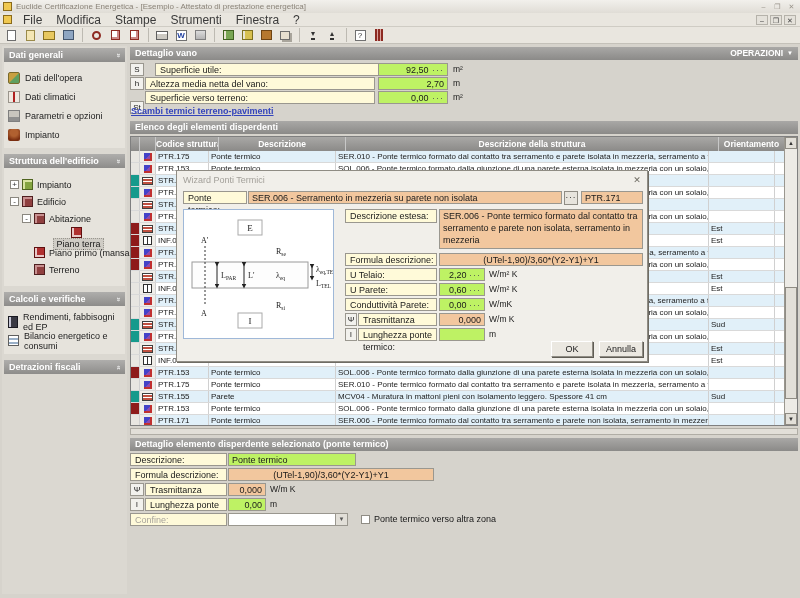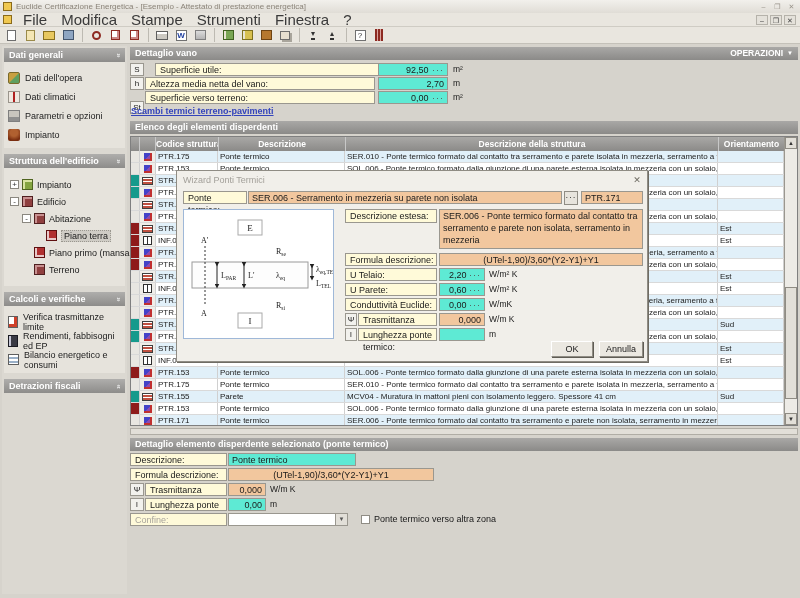--- a/index.html
+++ b/index.html
@@ -5,21 +5,21 @@
   * { margin:0; padding:0; box-sizing:border-box; }
   html,body { width:800px; height:598px; overflow:hidden; }
   body { font-family:"Liberation Sans", sans-serif; background:#D6D3CC; position:relative; font-size:9px; color:#1a1a1a; }
 
   
   .titlebar { position:absolute; left:0; top:0; width:800px; height:13px; background:linear-gradient(#F2F0EC,#E0DDD6); display:flex; align-items:center; padding:0 3px; color:#8a8378; font-size:8px; }
   .titlebar .ttl { margin-left:4px; white-space:nowrap; }
   .winctl { margin-left:auto; display:flex; gap:3px; }
   .winctl span { width:11px; height:9px; font-size:7px; line-height:9px; text-align:center; color:#9a958c; }
   .menubar { position:absolute; left:0; top:13px; width:800px; height:14px; background:#E9E6DF; border-bottom:1px solid #CFCCC4; display:flex; align-items:center; padding-left:3px; }
-  .menu-item { padding:1px 7px; color:#3a3a3a; font-size:15px; }
+  .menu-item { padding:1px 7px; color:#3a3a3a; font-size:12px; }
   .mdictl { margin-left:auto; display:flex; gap:2px; padding-right:4px; }
   .mdictl span { width:12px; height:10px; border:1px solid #B5B2AA; background:#E4E1DA; font-size:7px; line-height:9px; text-align:center; color:#444; }
   .toolbar { position:absolute; left:0; top:27px; width:800px; height:17px; background:#E9E6DF; border-bottom:1px solid #C4C1B9; display:flex; align-items:center; padding-left:2px; gap:1px; }
   .tb { width:18px; height:15px; display:flex; align-items:center; justify-content:center; }
   .tb-sep { width:5px; height:14px; border-right:1px solid #BDBAB2; margin-right:3px; }
   .tbi-page{width:9px;height:11px;background:#fff;border:1px solid #6d6d6d}
   .tbi-page2{width:9px;height:11px;background:#F4E6B4;border:1px solid #9a8a4a}
   .tbi-folder{width:12px;height:9px;background:#E8C860;border:1px solid #8a701e}
   .tbi-floppy{width:11px;height:10px;background:#8fa6c2;border:1px solid #44566e}
   .tbi-find{width:9px;height:9px;border:2px solid #8d2a22;border-radius:50%}
@@ -60,38 +60,38 @@
   .ti-bld{background:#8f3f3f;border:1px solid #4f1f1f;box-shadow:inset 2px 2px #c89090}
   .ti-floor{background:#b03030;border:1px solid #5f1010;box-shadow:inset 2px -2px #e8c8c8}
   .tree-label.sel { background:#CFCCC5; border:1px dotted #9a978f; padding:0 2px; }
 
   
   .content { position:absolute; left:128px; top:44px; width:672px; height:554px; }
   .sec-h { position:absolute; left:2px; width:668px; height:13px; background:linear-gradient(#A9A8A6,#8B8A88); color:#fff; font-weight:bold; font-size:9px; line-height:13px; padding:0 5px; display:flex; }
   .sec-h .ops { margin-left:auto; display:flex; align-items:center; gap:4px; font-size:8.5px; }
   .fld-prefix { position:absolute; width:14px; height:13px; background:#F2F1ED; border:1px solid #9a978f; font-size:8px; text-align:center; line-height:12px; }
   .fld-label { position:absolute; height:13px; background:#FFFAD9; border:1px solid #9a978f; font-size:9px; line-height:12px; padding-left:4px; }
-  .fld-value { position:absolute; height:13px; background:#5eead4; border:1px solid #9a978f; font-size:9px; line-height:12px; text-align:right; padding:0 3px; }
+  .fld-value { position:absolute; height:13px; background:#bef264; border:1px solid #9a978f; font-size:9px; line-height:12px; text-align:right; padding:0 3px; }
   .fld-value .dots { color:#555; letter-spacing:1px; }
   .fld-orange { background:#F2C79E; }
   .fld-unit { position:absolute; height:13px; font-size:8.5px; line-height:13px; }
   .link { position:absolute; color:#3344BB; font-weight:bold; text-decoration:underline; font-size:9px; }
 
   
   .etable { position:absolute; left:2px; top:92px; width:668px; height:290px; border:1px solid #7f7f7f; background:#fff; }
   .thead { position:absolute; left:0; top:0; width:654px; height:14px; background:linear-gradient(#A9A8A6,#8B8A88); display:flex; }
   .th { color:#fff; font-weight:bold; font-size:8.5px; line-height:14px; text-align:center; border-right:1px solid #c8c8c8; overflow:hidden; white-space:nowrap; }
   .tbody { position:absolute; left:0; top:14px; width:654px; height:274px; overflow:hidden; }
   .trow { display:flex; height:12px; border-bottom:1px solid #d9d9d9; background:#fff; }
   .trow.alt { background:#E1F0F9; }
   .tc { font-size:8px; line-height:11px; white-space:nowrap; overflow:hidden; border-right:1px solid #d0d0d0; padding-left:2px; }
   .c-bar { width:9px; flex:none; padding:0; background:#E8E6E1; }
   .bar-teal { background:#169A8C; } .bar-red { background:#8E1B1B; }
   .c-icon { width:16px; flex:none; padding:0; display:flex; align-items:center; justify-content:center; background:#EFEDE8; }
-  .c-code { width:62px; flex:none; }
+  .c-code { width:53px; flex:none; }
   .c-desc { width:127px; flex:none; }
   .c-struct { width:373px; flex:none; color:#222; }
   .c-orient { width:66px; flex:none; }
   .icon-ptr { width:8px; height:8px; background:linear-gradient(135deg,#4343c8 50%,#8d4bb0 50%); box-shadow:inset -2px -2px 0 #c03030; }
   .icon-str { width:11px; height:8px; border:1px solid #3f3f3f; background:repeating-linear-gradient(#fff 0 1px,#c05040 1px 3px); }
   .icon-inf { width:9px; height:9px; border:1px solid #2f2f2f; background:linear-gradient(90deg,transparent 45%,#2f2f2f 45%,#2f2f2f 55%,transparent 55%),#fff; }
   .vsb { position:absolute; right:0; top:0; width:13px; height:288px; background:#EDEBE6; border-left:1px solid #9a978f; }
   .vsb .btn { position:absolute; left:0; width:12px; height:12px; background:#E2DFD8; border:1px solid #8f8c84; font-size:6px; text-align:center; line-height:11px; color:#333; }
   .vsb .thumb { position:absolute; left:0; width:12px; background:#E2DFD8; border:1px solid #8f8c84; }
   .hscroll { position:absolute; left:2px; top:384px; width:668px; height:7px; background:#E2DFD8; border:1px solid #B0ADA5; }
@@ -239,21 +239,21 @@
           <div class="tree-row" style="padding-left: 2px;">
             <span class="exp">-</span>
             <span class="ti ti-bld"></span>
             <span class="tree-label">Edificio</span>
           </div>
           <div class="tree-row" style="padding-left: 14px;">
             <span class="exp">-</span>
             <span class="ti ti-bld"></span>
             <span class="tree-label">Abitazione</span>
           </div>
-          <div class="tree-row" style="padding-left: 26px;">
+          <div class="tree-row" style="padding-left: 26px; flex-direction: column;">
             <span style="width: 12px;"></span>
             <span class="ti ti-floor"></span>
             <span class="tree-label sel">Piano terra</span>
           </div>
           <div class="tree-row" style="padding-left: 26px;">
             <span style="width: 12px;"></span>
             <span class="ti ti-floor"></span>
             <span class="tree-label">Piano primo (mansarda)</span>
           </div>
           <div class="tree-row" style="padding-left: 14px;">
@@ -263,24 +263,20 @@
           </div>
         </div>
       </div>
     </div>
     <div class="panel">
       <div class="panel-h">
         <span>Calcoli e verifiche</span>
         <span class="chev">»</span>
       </div>
       <div class="panel-b">
-        <div class="side-item">
-          <span class="si ci-1"></span>
-          <span>Verifica trasmittanze limite</span>
-        </div>
         <div class="side-item">
           <span class="si ci-2"></span>
           <span>Rendimenti, fabbisogni ed EP</span>
         </div>
         <div class="side-item">
           <span class="si ci-3"></span>
           <span>Bilancio energetico e consumi</span>
         </div>
       </div>
     </div>
@@ -641,21 +637,21 @@
   <div class="fld-value fld-orange" style="top:82px; left:262px; width:204px; text-align:center">(UTel-1,90)/3,60*(Y2-Y1)+Y1</div>
 
   <div class="fld-label" style="top:97px; left:168px; width:92px">U Telaio:</div>
   <div class="fld-value" style="top:97px; left:262px; width:46px"><span>2,20</span> <span class="dots">···</span></div>
   <div class="fld-unit" style="top:97px; left:312px">W/m² K</div>
 
   <div class="fld-label" style="top:112px; left:168px; width:92px">U Parete:</div>
   <div class="fld-value" style="top:112px; left:262px; width:46px"><span>0,60</span> <span class="dots">···</span></div>
   <div class="fld-unit" style="top:112px; left:312px">W/m² K</div>
 
-  <div class="fld-label" style="top:127px; left:168px; width:92px">Conduttività Euclide:</div>
+  <div class="fld-label" style="top:127px; left:168px; width:92px">Conduttività Parete:</div>
   <div class="fld-value" style="top:127px; left:262px; width:46px"><span>0,00</span> <span class="dots">···</span></div>
   <div class="fld-unit" style="top:127px; left:312px">W/mK</div>
 
   <div class="fld-prefix" style="top:142px; left:168px; width:12px">Ψ</div>
   <div class="fld-label" style="top:142px; left:181px; width:79px">Trasmittanza lineica:</div>
   <div class="fld-value fld-orange" style="top:142px; left:262px; width:46px">0,000</div>
   <div class="fld-unit" style="top:142px; left:312px">W/m K</div>
 
   <div class="fld-prefix" style="top:157px; left:168px; width:12px">l</div>
   <div class="fld-label" style="top:157px; left:181px; width:79px">Lunghezza ponte termico:</div>

